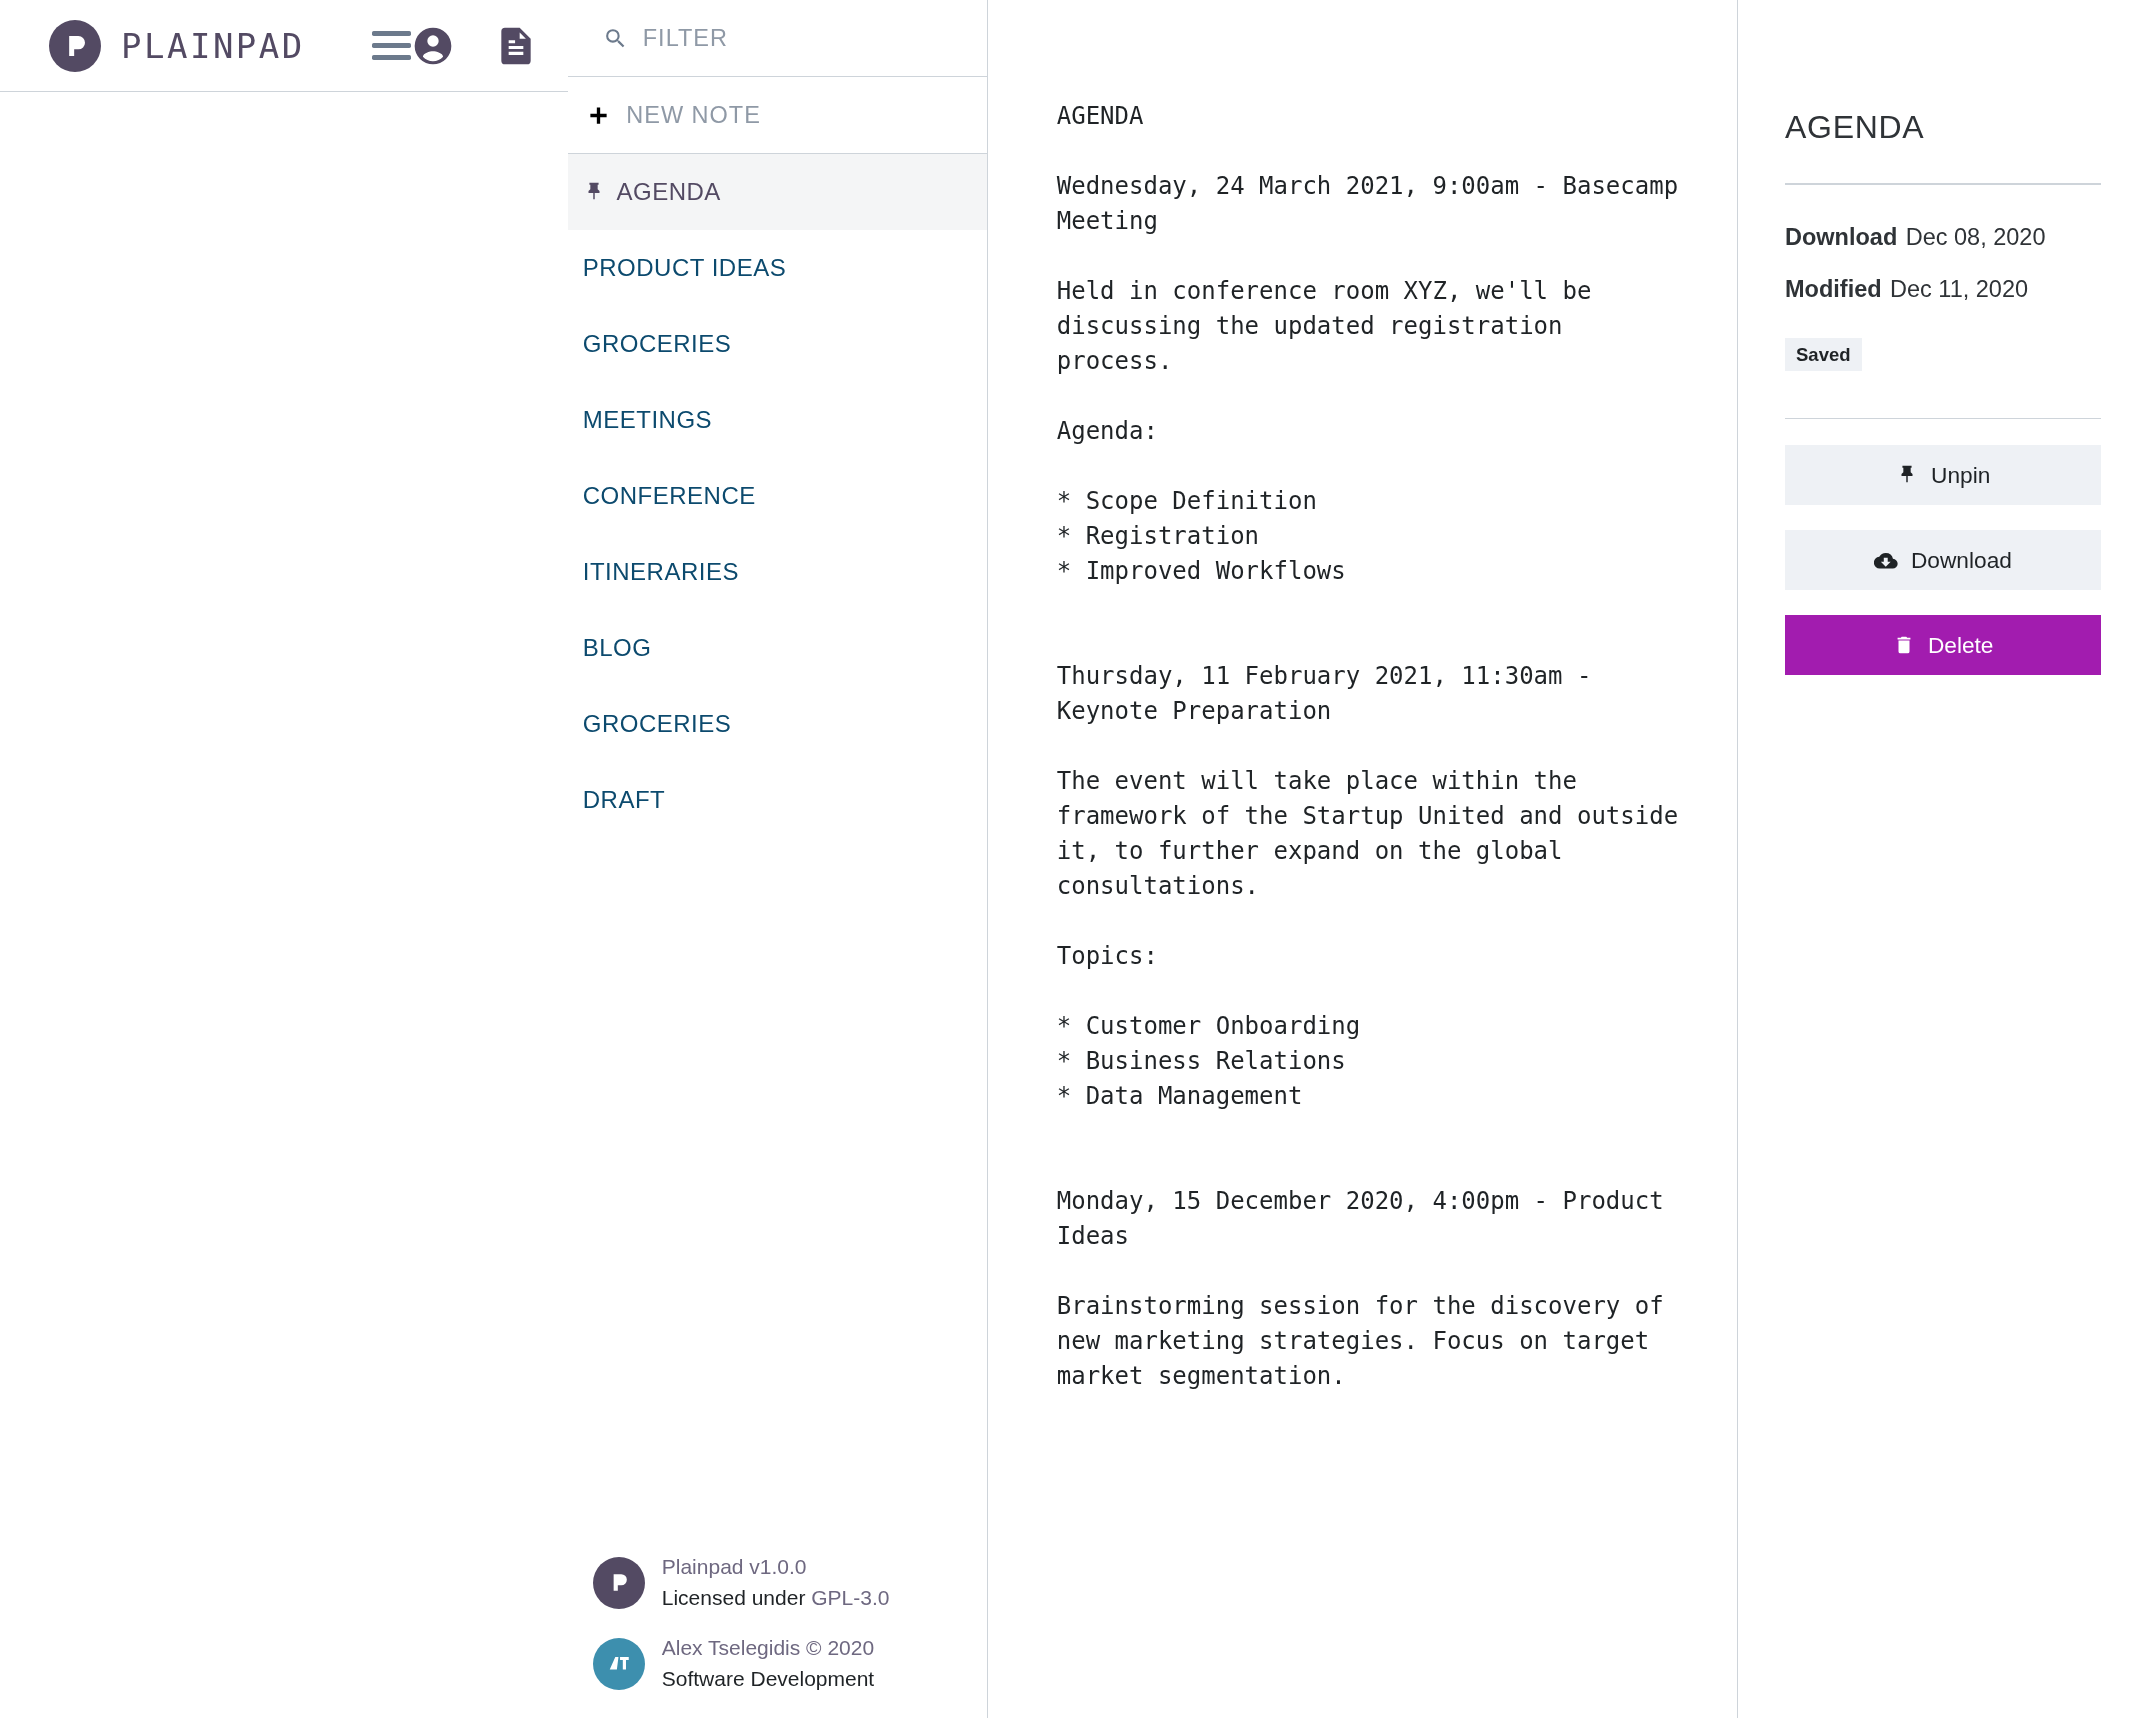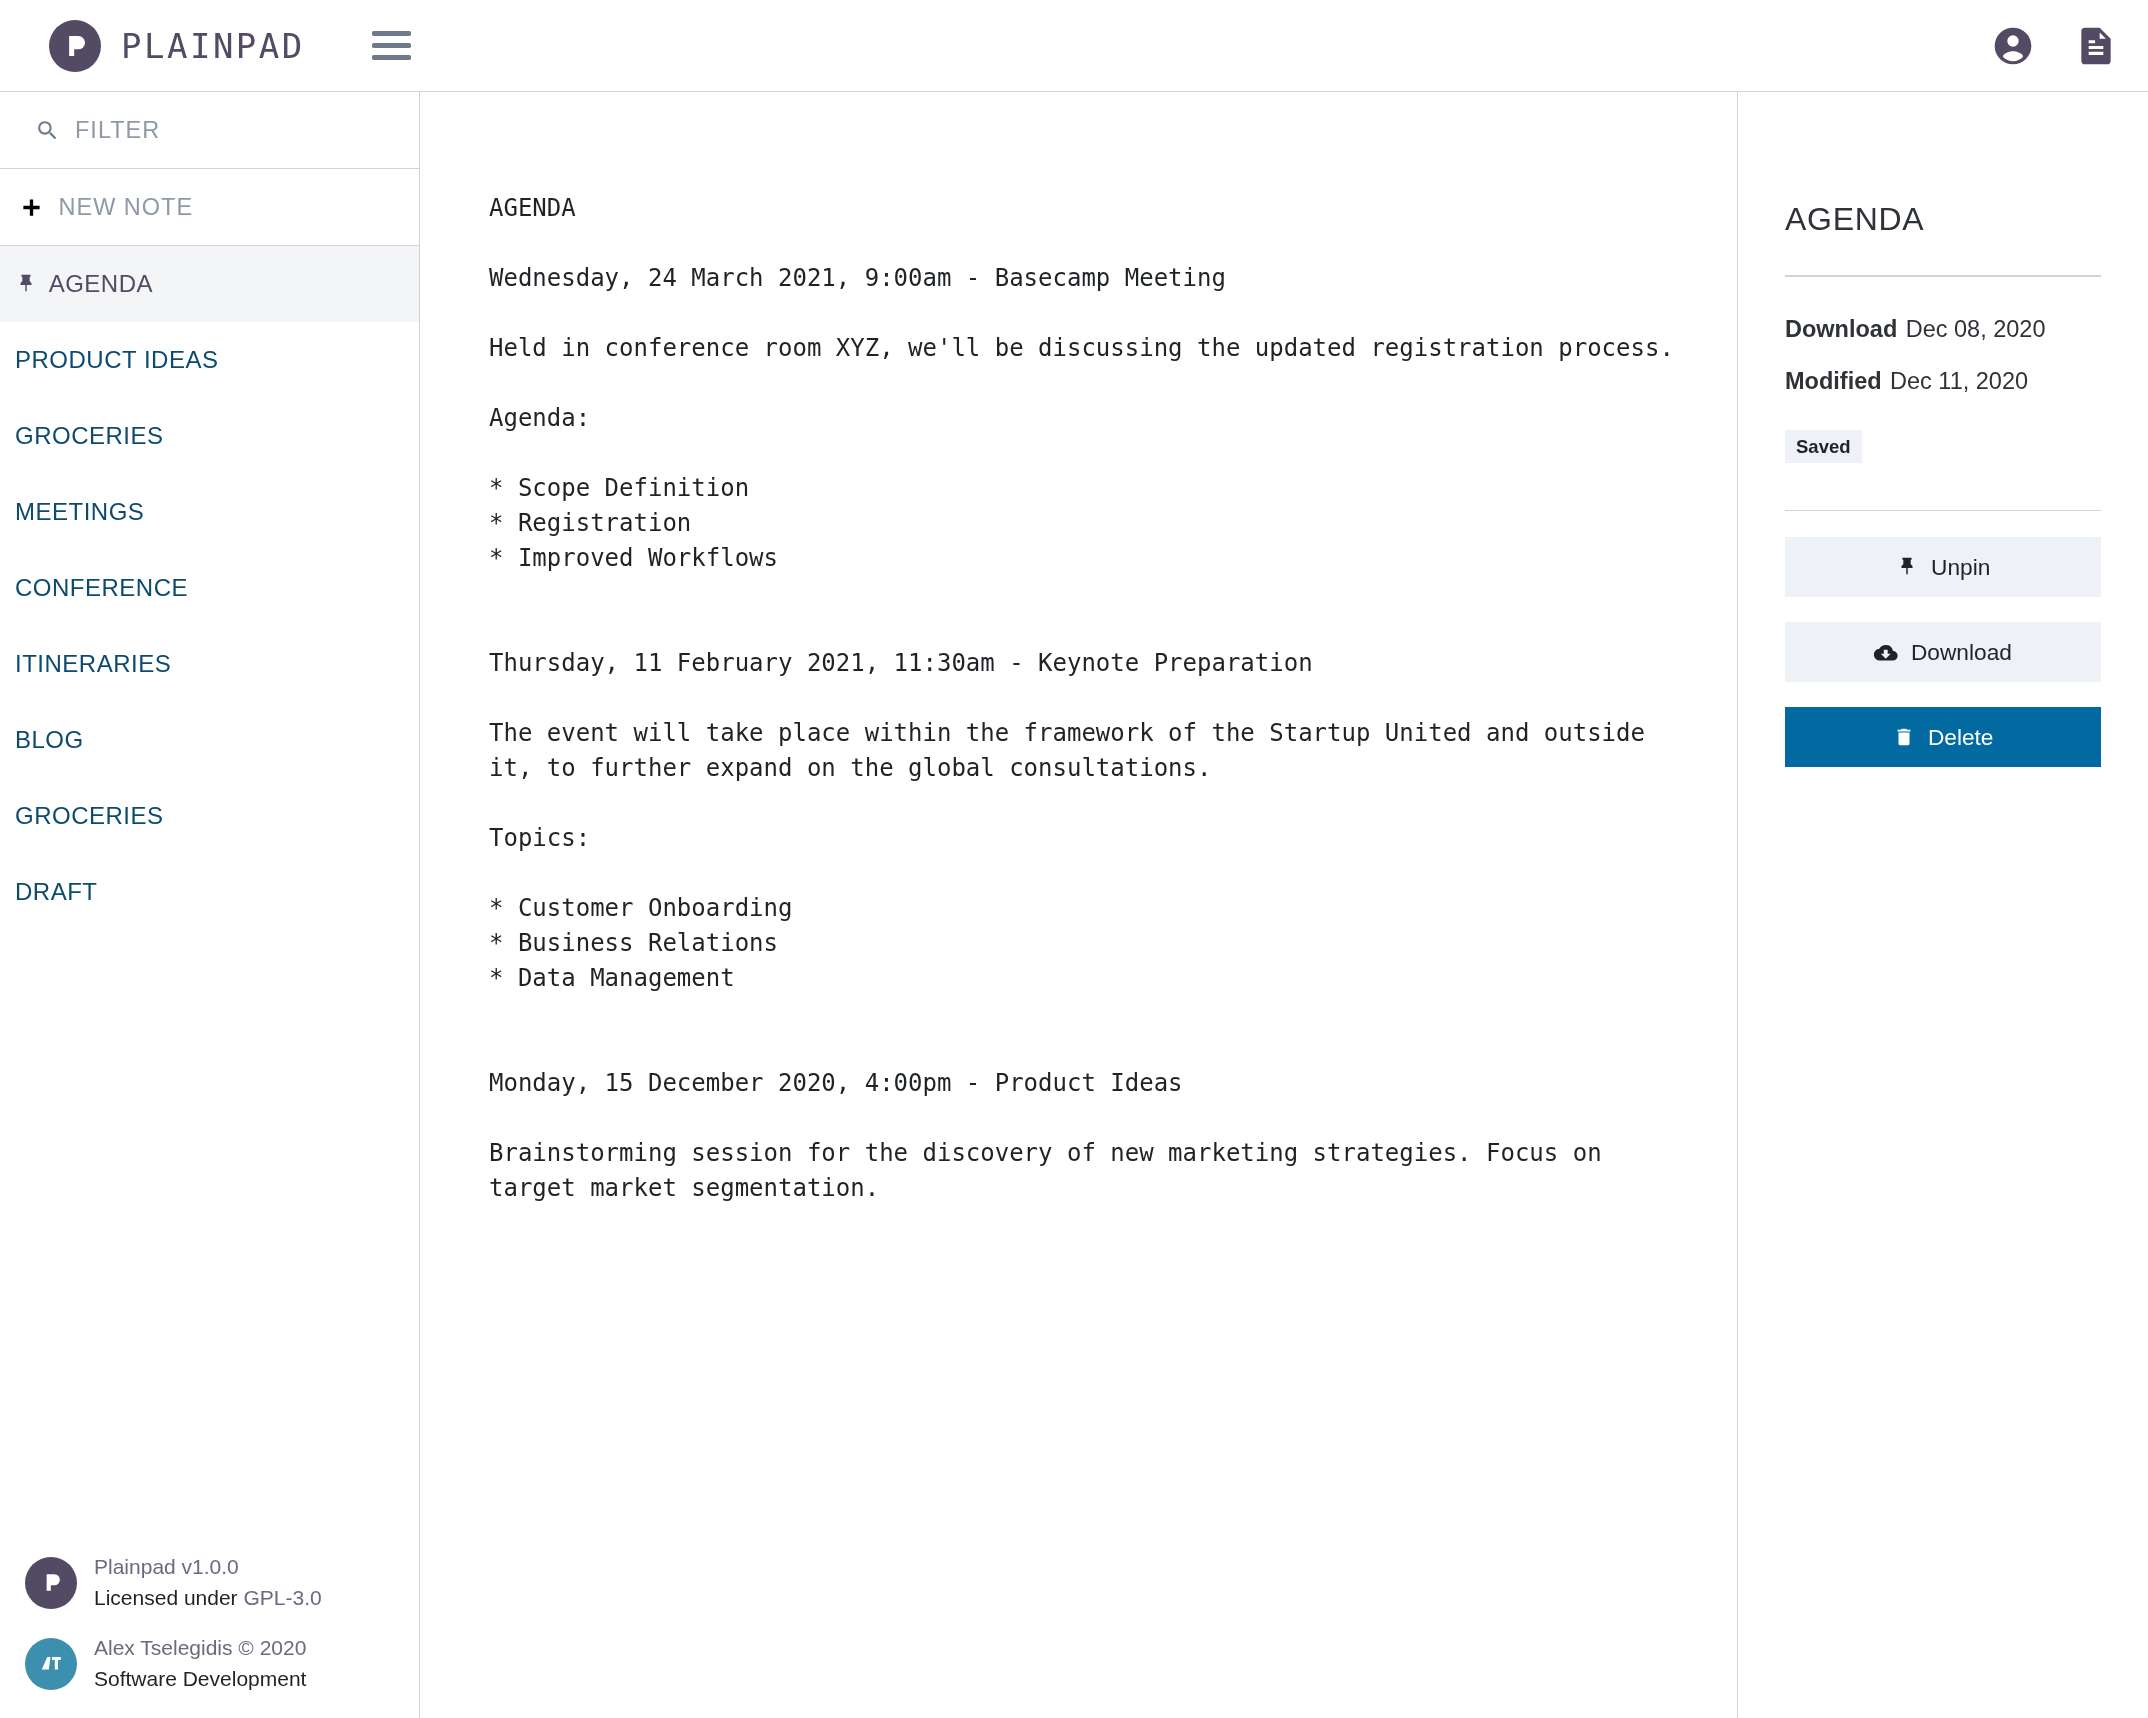--- a/index.html
+++ b/index.html
@@ -9,21 +9,21 @@
     height: 1718px;
     background: #ffffff;
     font-family: "Liberation Sans", sans-serif;
     overflow: hidden;
   }
 
   #app {
     width: 2148px;
     height: 1718px;
     display: flex;
-    flex-direction: column;
+    flex-direction: row;
     position: relative;
   }
 
   
   .header {
     height: 92px;
     min-height: 92px;
     border-bottom: 1.7px solid #ced4da;
     display: flex;
     align-items: center;
@@ -256,21 +256,21 @@
     color: #1f2326;
     font-size: 22.7px;
     font-family: "Liberation Sans", sans-serif;
     display: flex;
     align-items: center;
     justify-content: center;
     gap: 13.4px;
     cursor: pointer;
   }
   .rp-btn svg { display: block; fill: #1f2326; }
-  .rp-btn.danger { background: #0369a1; color: #ffffff; }
+  .rp-btn.danger { background: #a21caf; color: #ffffff; }
   .rp-btn.danger svg { fill: #ffffff; }
 </style>
 </head>
 <body>
 
 <div id="app">
 
   <div class="header">
     <div class="brand">
       <div class="brand-mark">

